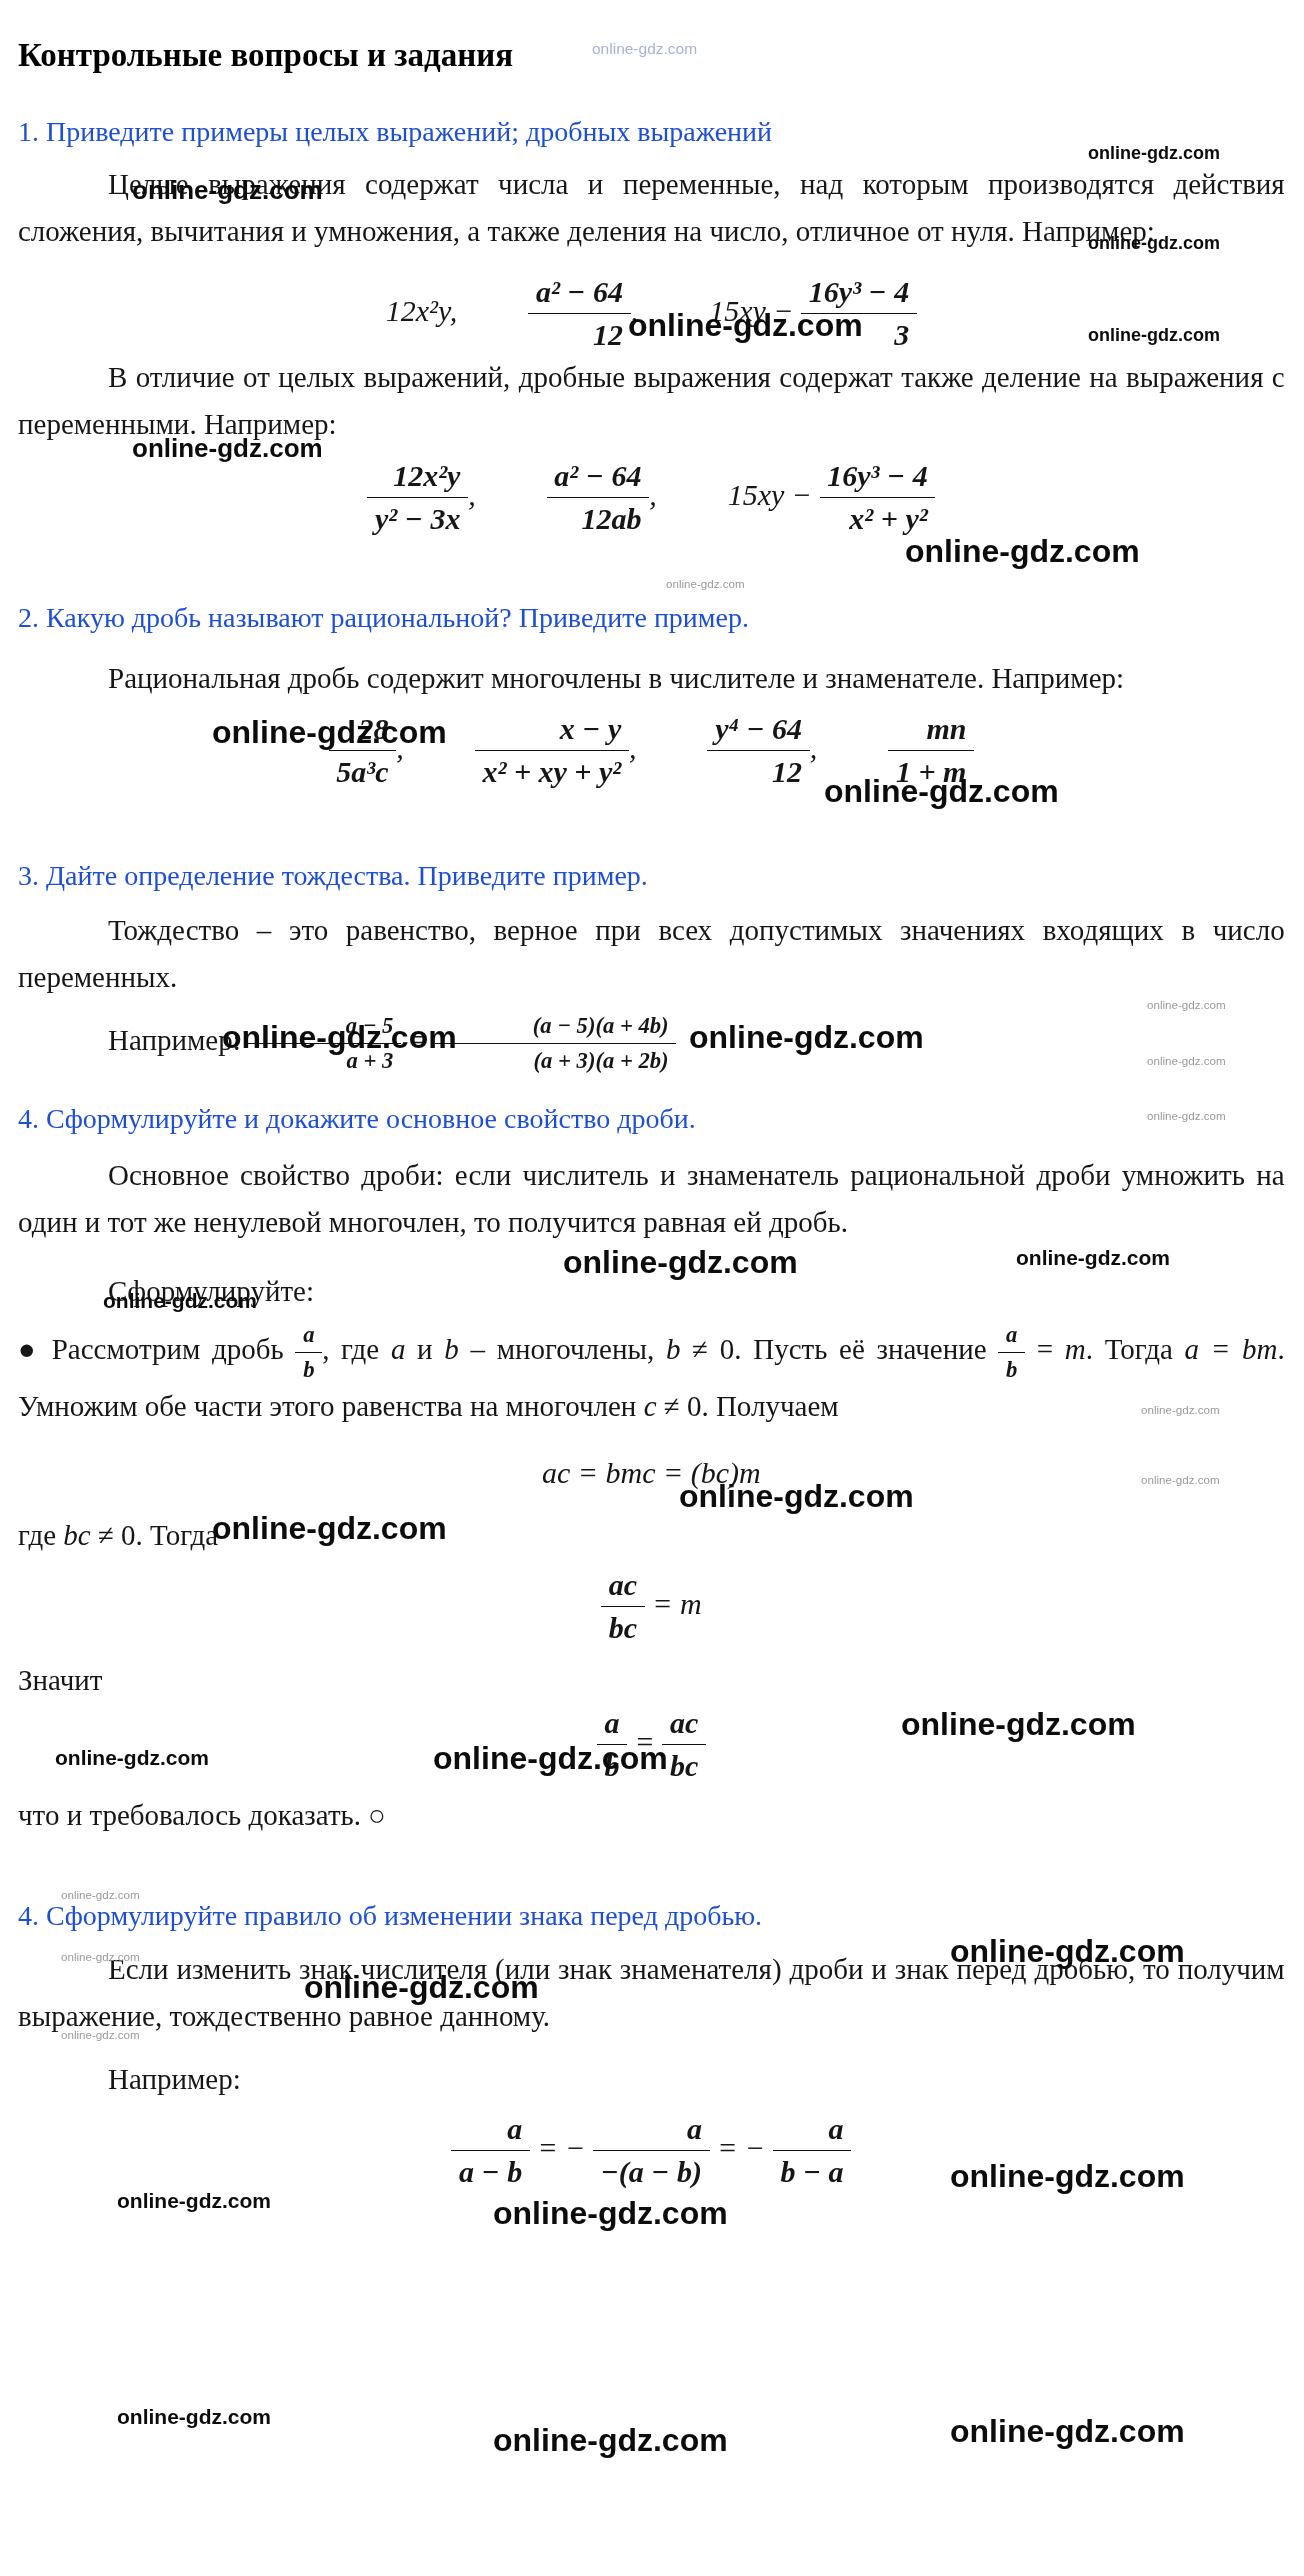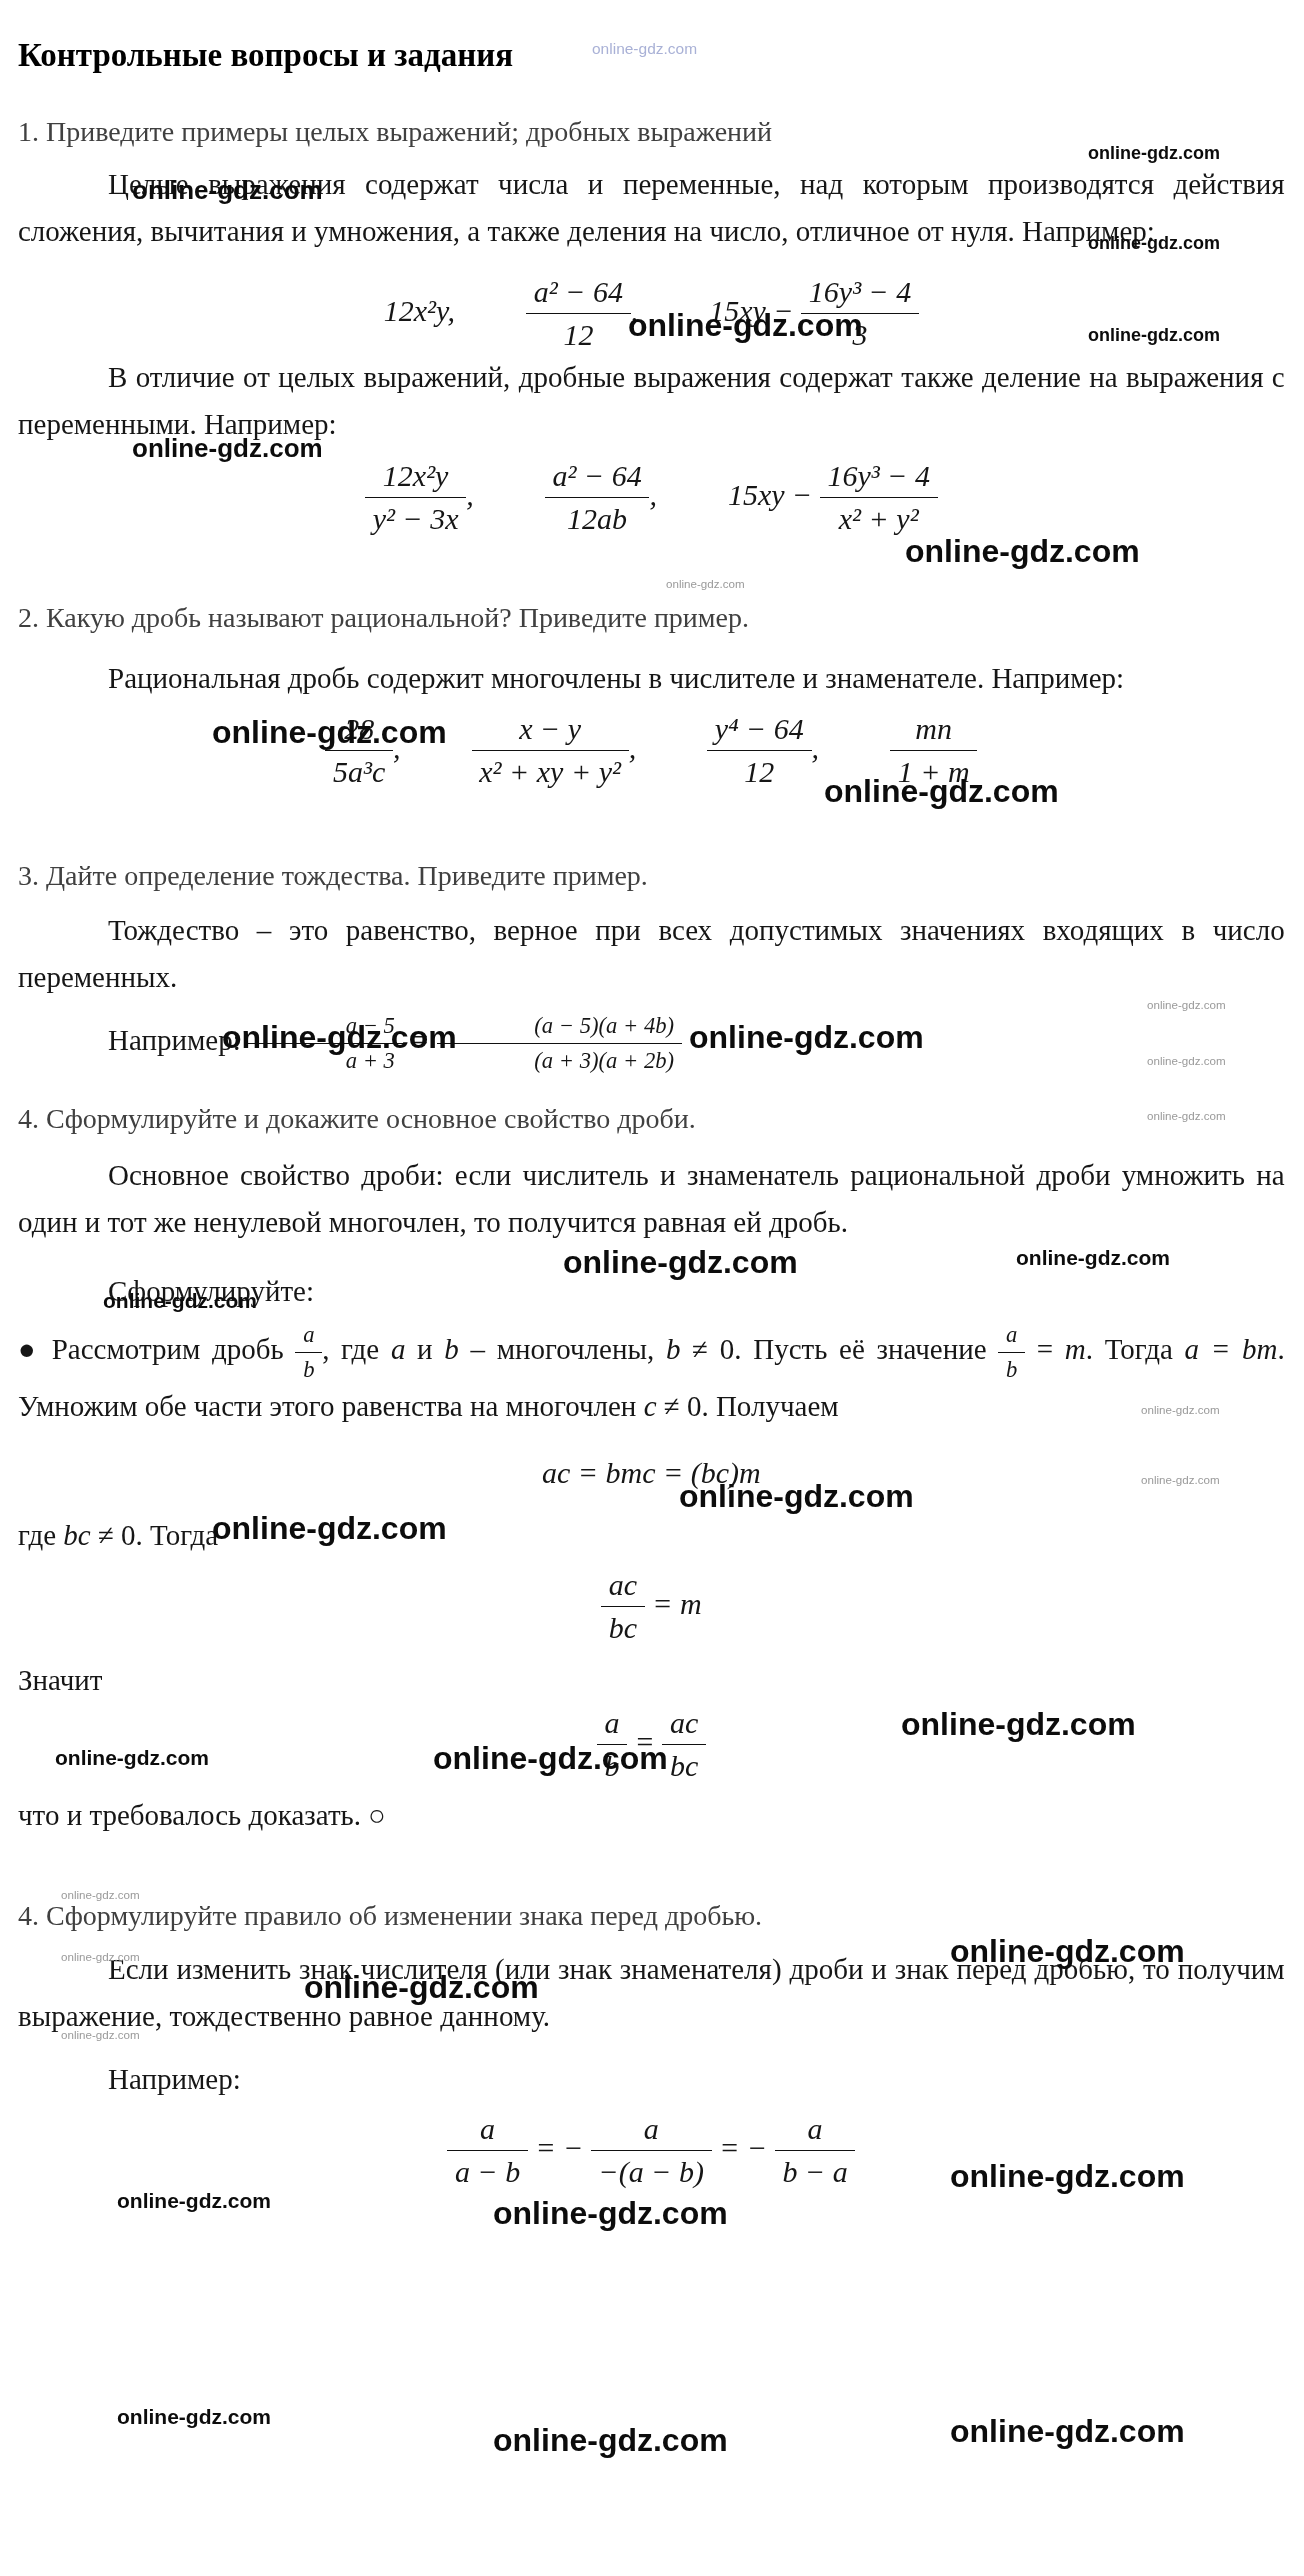--- a/index.html
+++ b/index.html
@@ -20,43 +20,44 @@
   }
   .title {
     font-size: 33px;
     font-weight: 700;
     line-height: 1.15;
     margin: 37px 0 0 0;
     color: #000;
   }
   .q-heading {
     font-size: 28px;
-    color: #404040;
+    color: #1d4ed8;
     line-height: 1.3;
     font-weight: 400;
   }
   .para {
     font-size: 29px;
     line-height: 1.62;
     text-align: justify;
     text-indent: 90px;
     margin: 0;
   }
   .para.noindent { text-indent: 0; }
   .formula-row {
     text-align: center;
     font-size: 30px;
     line-height: 1.25;
   }
   .math { font-style: italic; }
   .frac {
     display: inline-block;
     vertical-align: middle;
-    text-align: center;
+    text-align: right;
     font-style: italic;
+    font-weight: bold;
   }
   .frac .num {
     display: block;
     border-bottom: 1.9px solid #111;
     padding: 0 7.7px 3.9px;
     line-height: 1.15;
   }
   .frac .den {
     display: block;
     padding: 3.9px 7.7px 0;

